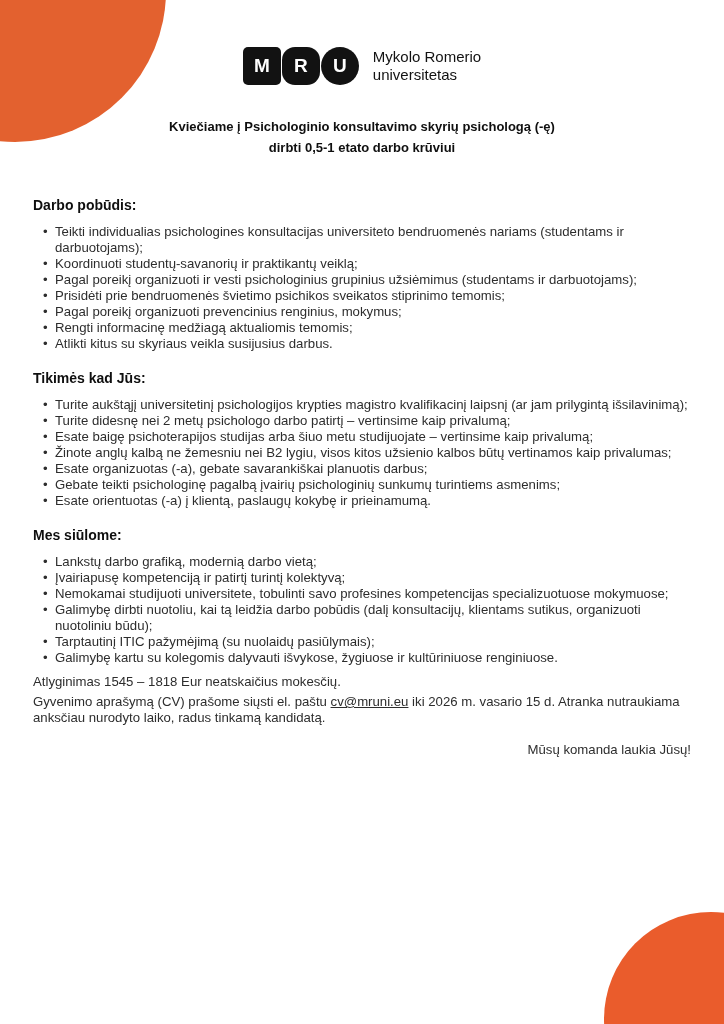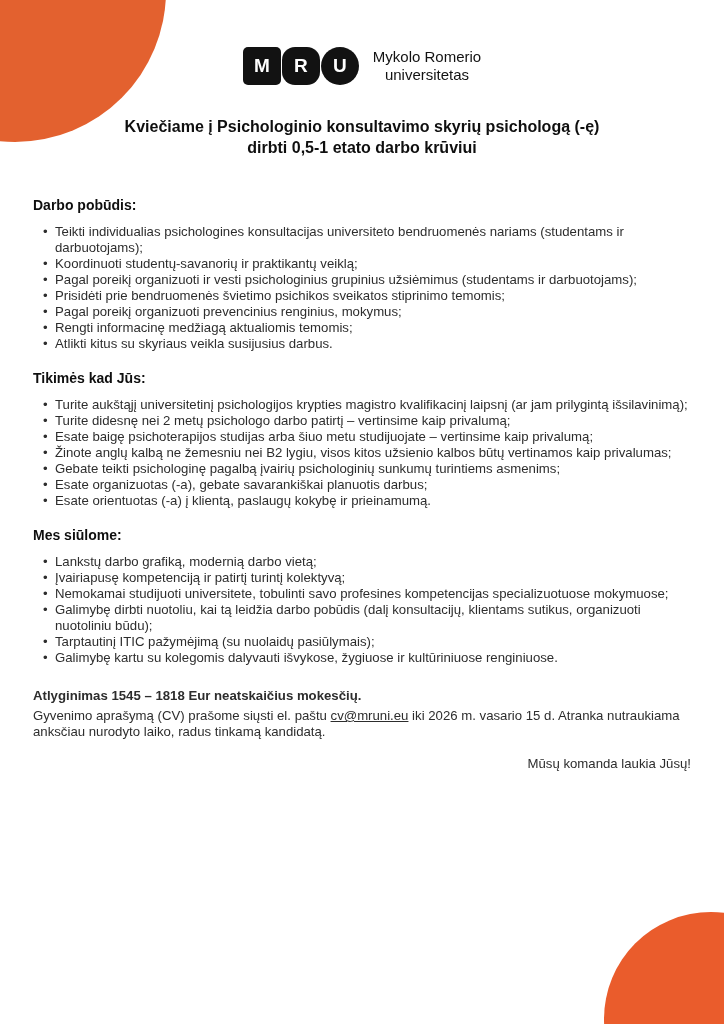--- a/index.html
+++ b/index.html
@@ -27,27 +27,27 @@
     width: 38px; height: 38px;
     background: #121212; color: #ffffff;
     display: inline-flex; align-items: center; justify-content: center;
     font-weight: 700; font-size: 19px;
     margin-right: 1px;
   }
   .mark-m { border-radius: 5px; }
   .mark-r { border-radius: 13px; }
   .mark-u { border-radius: 50%; }
   .brand-name {
-    text-align: center; margin-left: 13px;
+    text-align: left; margin-left: 13px;
     font-size: 15px; line-height: 18px; color: #121212;
   }
 
   .title {
     margin-top: 32px;
-    font-size: 16px; line-height: 20.5px;
+    font-size: 13px; line-height: 20.5px;
     font-weight: 700; color: #0f0f0f;
     text-align: center;
   }
 
   
   .content { position: relative; padding: 0 33px; color: #2d2d2d; }
   .content h2 {
     font-size: 14px; line-height: 17px;
     font-weight: 700; color: #0f0f0f;
     margin: 18px 0 10px 0;
@@ -57,21 +57,21 @@
   .content li {
     position: relative;
     padding-left: 12px;
     font-size: 13.2px; line-height: 16px;
   }
   .content li::before {
     content: "\2022";
     position: absolute; left: 0; top: 0;
   }
   .para { font-size: 13.2px; line-height: 16px; }
-  .salary { margin-top: 22px; font-weight: bold; }
+  .salary { margin-top: 8px; }
   .application { margin-top: 4px; }
   .email-link { color: #2d2d2d; text-decoration: underline; cursor: pointer; }
   .closing { margin-top: 16px; text-align: right; }
 </style>
 </head>
 <body>
 
 <div class="page">
 
   <div class="circle circle-tl"></div>
@@ -108,22 +108,22 @@
       </ul>
     </section>
 
     <section>
       <h2>Tikimės kad Jūs:</h2>
       <ul>
         <li>Turite aukštąjį universitetinį psichologijos krypties magistro kvalifikacinį laipsnį (ar jam prilygintą išsilavinimą);</li>
         <li>Turite didesnę nei 2 metų psichologo darbo patirtį – vertinsime kaip privalumą;</li>
         <li>Esate baigę psichoterapijos studijas arba šiuo metu studijuojate – vertinsime kaip privalumą;</li>
         <li>Žinote anglų kalbą ne žemesniu nei B2 lygiu, visos kitos užsienio kalbos būtų vertinamos kaip privalumas;</li>
+        <li>Esate organizuotas (-a), gebate savarankiškai planuotis darbus;</li>
         <li>Gebate teikti psichologinę pagalbą įvairių psichologinių sunkumų turintiems asmenims;</li>
-        <li>Esate organizuotas (-a), gebate savarankiškai planuotis darbus;</li>
         <li>Esate orientuotas (-a) į klientą, paslaugų kokybę ir prieinamumą.</li>
       </ul>
     </section>
 
     <section>
       <h2>Mes siūlome:</h2>
       <ul>
         <li>Lankstų darbo grafiką, modernią darbo vietą;</li>
         <li>Įvairiapusę kompetenciją ir patirtį turintį kolektyvą;</li>
         <li>Nemokamai studijuoti universitete, tobulinti savo profesines kompetencijas specializuotuose mokymuose;</li>

